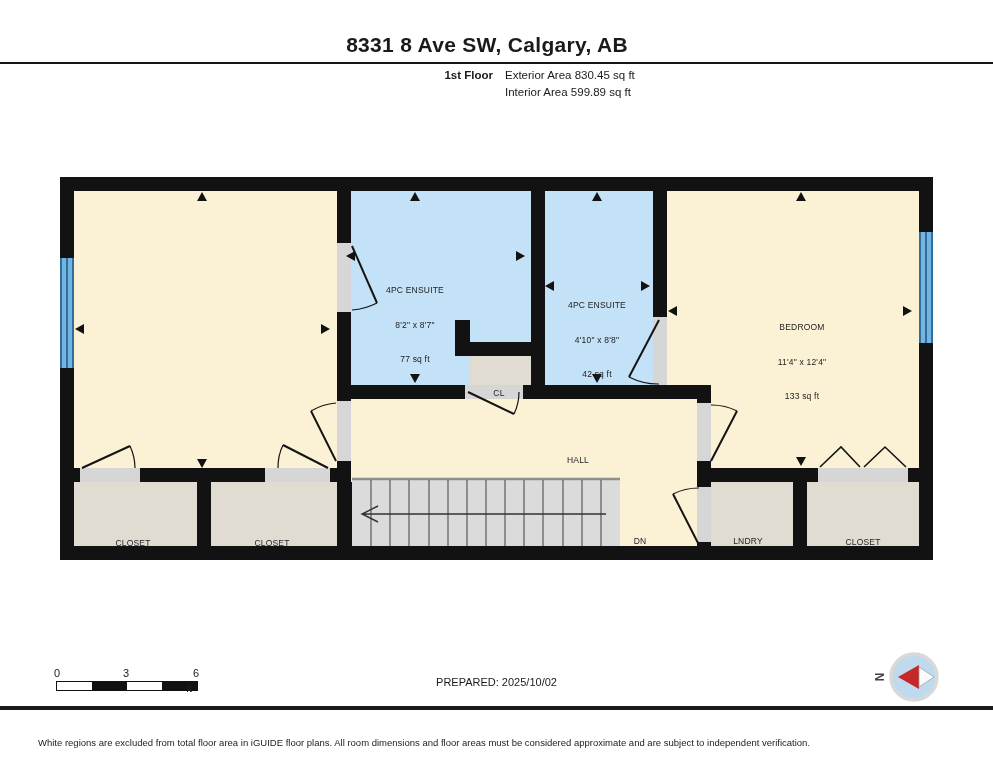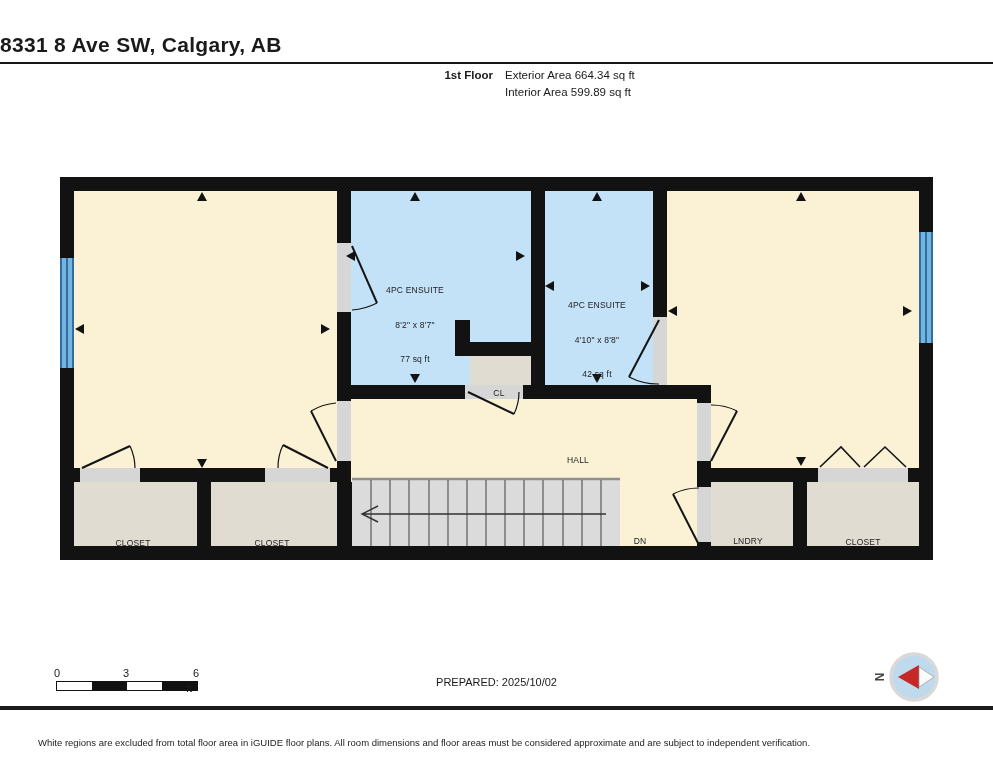--- a/index.html
+++ b/index.html
@@ -2,21 +2,21 @@
 <html style="--room-cream: #FBF1D5; --room-blue: #C3E1F7; --closet-tan: #E1DCD2; --stairs-grey: #DBDBDB; --wall-black: #121212; --door-sill: #D6D6D6; --window-blue: #74B4DE; --window-stripe: #2F6E9E; --compass-red: #C62828; --compass-circle: #BFDAEC;"><head>
 <meta charset="utf-8">
 <style>
   html,body{margin:0;padding:0;background:#fff;}
   #stage{
     position:relative;width:993px;height:768px;background:#fff;overflow:hidden;
     font-family:"Liberation Sans", sans-serif;color:#1a1a1a;
   }
   .abs{position:absolute;}
   
-  #title{left:0;top:33px;width:974px;text-align:left;font-size:21px;font-weight:bold;letter-spacing:.3px;}
+  #title{left:0;top:33px;width:974px;text-align:center;font-size:21px;font-weight:bold;letter-spacing:.3px;}
   #title-rule{left:0;top:62px;width:993px;height:2px;background:#161616;}
   #floor-label{left:340px;top:69px;width:153px;text-align:right;font-size:11.5px;font-weight:bold;}
   #ext-area{left:505px;top:69px;font-size:11.5px;}
   #int-area{left:505px;top:86px;font-size:11.5px;}
   
   .room{position:absolute;}
   .cream{background:var(--room-cream);}
   .blue{background:var(--room-blue);}
   .tan{background:var(--closet-tan);}
   .stairs{background:var(--stairs-grey);}
@@ -48,21 +48,21 @@
   #disclaimer{left:38px;top:714px;width:930px;font-size:9.5px;color:#222;margin-top:23px;}
 </style>
 </head>
 <body>
 
 <div id="stage">
 
   <div class="abs" id="title">8331 8 Ave SW, Calgary, AB</div>
   <div class="abs" id="title-rule"></div>
   <div class="abs" id="floor-label">1st Floor</div>
-  <div class="abs" id="ext-area">Exterior Area 664.34 sq ft</div>
+  <div class="abs" id="ext-area">Exterior Area 830.45 sq ft</div>
   <div class="abs" id="int-area">Interior Area 599.89 sq ft</div>
 
   <div class="room cream" style="left:74px;top:191px;width:263px;height:277px"></div>
   <div class="room blue" style="left:351px;top:191px;width:180px;height:194px"></div>
   <div class="room blue" style="left:545px;top:191px;width:108px;height:194px"></div>
   <div class="room cream" style="left:667px;top:191px;width:252px;height:277px"></div>
   <div class="room cream" style="left:351px;top:399px;width:346px;height:147px"></div>
   <div class="room tan" style="left:470px;top:356px;width:61px;height:29px"></div>
   <div class="room tan" style="left:74px;top:482px;width:123px;height:64px"></div>
   <div class="room tan" style="left:211px;top:482px;width:126px;height:64px"></div>
@@ -165,20 +165,25 @@
   <div class="rlabel" style="left:355px;top:261px;width:120px">
     <span>4PC ENSUITE</span>
     <span>8'2" x 8'7"</span>
     <span>77 sq ft</span>
   </div>
   <div class="rlabel" style="left:537px;top:276px;width:120px">
     <span>4PC ENSUITE</span>
     <span>4'10" x 8'8"</span>
     <span>42 sq ft</span>
   </div>
+  <div class="rlabel" style="left:742px;top:298px;width:120px">
+    <span>BEDROOM</span>
+    <span>11'4" x 12'4"</span>
+    <span>133 sq ft</span>
+  </div>
   <div class="rlabel" style="left:469px;top:364px;width:60px">
     <span>CL</span>
   </div>
   <div class="rlabel" style="left:538px;top:431px;width:80px">
     <span>HALL</span>
   </div>
   <div class="rlabel" style="left:85px;top:514px;width:96px">
     <span>CLOSET</span>
   </div>
   <div class="rlabel" style="left:224px;top:514px;width:96px">

